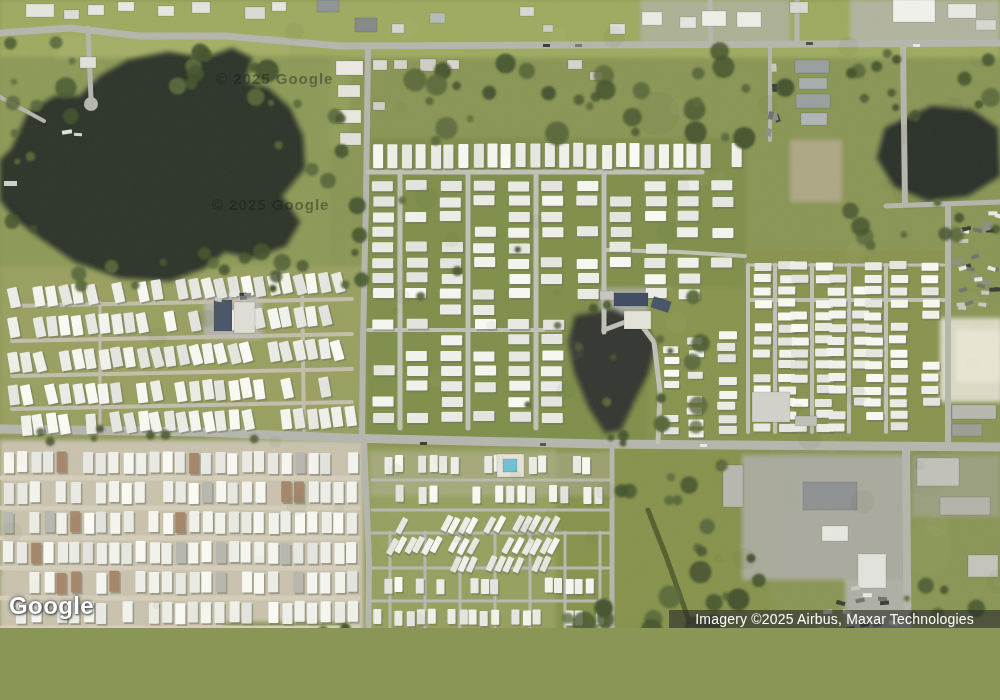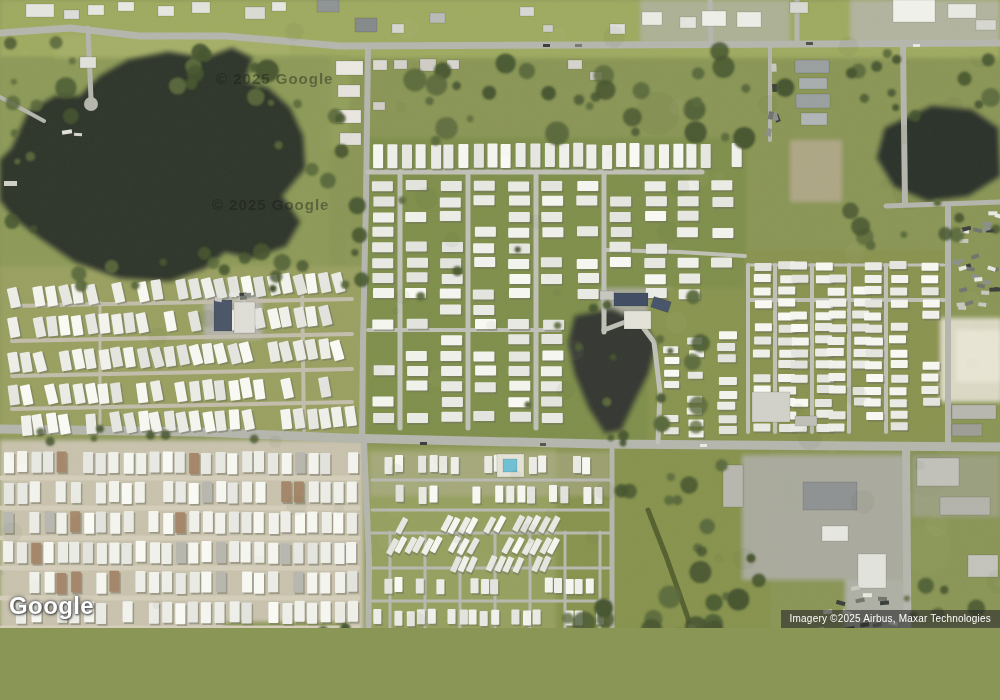--- a/index.html
+++ b/index.html
@@ -7,22 +7,22 @@
   .stage svg{position:absolute;left:0;top:0;display:block;}
   .google-logo{
     position:absolute;left:9px;bottom:8px;
     font-family:"Liberation Sans",sans-serif;font-size:24px;font-weight:bold;
     color:#ffffff;letter-spacing:.4px;
     text-shadow:0 0 2px rgba(70,70,70,.95),0 0 4px rgba(70,70,70,.75),1px 1px 2px rgba(60,60,60,.85);
     user-select:none;
   }
   .attribution{
     position:absolute;right:0;bottom:0;height:18px;line-height:18px;
-    padding:0 9px;background:rgba(44,44,44,.62);
-    color:#ffffff;font-size:10px;letter-spacing:.2px;white-space:nowrap;
+    padding:0 26px;background:rgba(44,44,44,.62);
+    color:#ffffff;font-size:14px;letter-spacing:.2px;white-space:nowrap;
   }
 </style>
 </head>
 <body>
 
 <div class="stage">
   <svg id="map-svg" width="1000" height="700" viewBox="0 0 1000 700">
       <defs>
         <filter id="b1" x="-40%" y="-40%" width="180%" height="180%">
           <feGaussianBlur stdDeviation="1.3"></feGaussianBlur>

